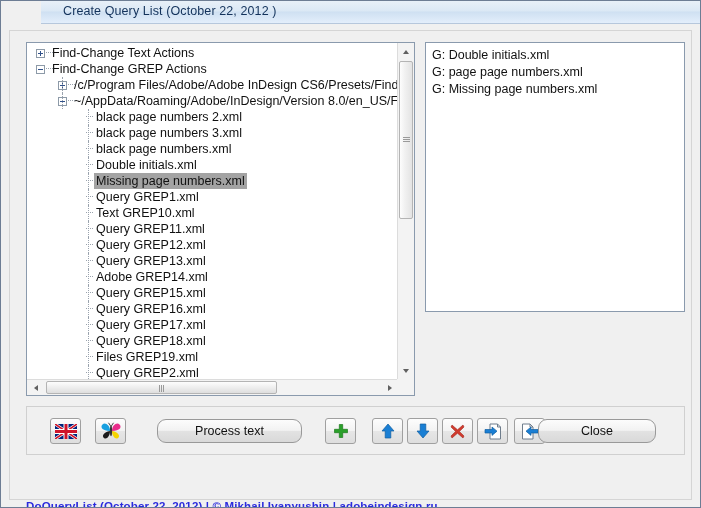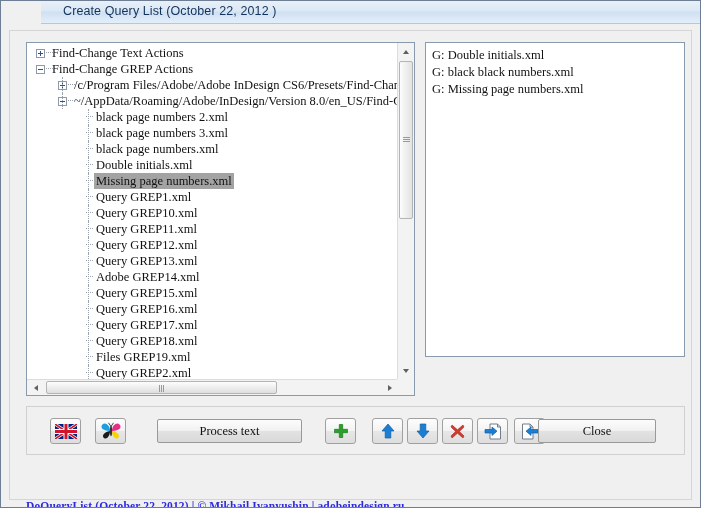--- a/index.html
+++ b/index.html
@@ -51,32 +51,31 @@
   }
   .close-btn svg { display: block; }
 
   
   .content {
     position: absolute;
     left: 8px; top: 29px;
     width: 683px; height: 470px;
     background: #f0f0f0;
     border: 1px solid #d5d5d5;
-    font-family: Liberation Serif, serif;
   }
 
   
   .panel {
     position: absolute;
     background: #ffffff;
     border: 1px solid #8a9aad;
     overflow: hidden;
   }
   .tree-panel  { left: 16px;  top: 11px; width: 389px; height: 354px; }
-  .list-panel  { left: 415px; top: 11px; width: 260px; height: 315px; }
+  .list-panel  { left: 415px; top: 11px; width: 260px; height: 270px; }
 
   .tree-viewport {
     position: absolute;
     left: 0; top: 0;
     width: 371px; height: 336px;
     overflow: hidden;
   }
   .tree-inner {
     position: absolute;
     left: 3px; top: 2px;
@@ -265,21 +264,21 @@
     align-items: center;
     justify-content: center;
     cursor: pointer;
   }
   .icon-btn svg { display: block; }
 
   .push-btn {
     position: absolute;
     background: linear-gradient(to bottom, #fcfcfc 0%, #f2f2f2 47%, #e2e2e2 52%, #d9d9d9 100%);
     border: 1px solid #999999;
-    border-radius: 2px;
+    border-radius: 9px;
     font-size: 12.5px;
     color: #111111;
     display: flex;
     align-items: center;
     justify-content: center;
     cursor: pointer;
   }
   .btn-process { left: 130px; top: 12px; width: 145px; height: 24px; }
   .btn-close   { left: 511px; top: 12px; width: 118px; height: 24px; }
 
@@ -316,21 +315,21 @@
             <div class="tnode lvl0"><span class="expander lvl0 plus"></span><span class="dots lvl0"></span><span class="tlabel">Find-Change  Text Actions</span></div>
             <div class="tnode lvl0"><span class="expander lvl0"></span><span class="dots lvl0"></span><span class="tlabel">Find-Change GREP Actions</span></div>
             <div class="tnode lvl1"><span class="expander lvl1 plus"></span><span class="dots lvl1"></span><span class="vline l1"></span><span class="tlabel">/c/Program Files/Adobe/Adobe InDesign CS6/Presets/Find-Change/Glyph</span></div>
             <div class="tnode lvl1"><span class="expander lvl1"></span><span class="dots lvl1"></span><span class="vline l1"></span><span class="tlabel">~/AppData/Roaming/Adobe/InDesign/Version 8.0/en_US/Find-Change</span></div>
             <div class="tnode lvl2"><span class="dots lvl2"></span><span class="vline"></span><span class="tlabel">black page numbers 2.xml</span></div>
             <div class="tnode lvl2"><span class="dots lvl2"></span><span class="vline"></span><span class="tlabel">black page numbers 3.xml</span></div>
             <div class="tnode lvl2"><span class="dots lvl2"></span><span class="vline"></span><span class="tlabel">black page numbers.xml</span></div>
             <div class="tnode lvl2"><span class="dots lvl2"></span><span class="vline"></span><span class="tlabel">Double initials.xml</span></div>
             <div class="tnode lvl2 selected"><span class="dots lvl2"></span><span class="vline"></span><span class="tlabel">Missing page numbers.xml</span></div>
             <div class="tnode lvl2"><span class="dots lvl2"></span><span class="vline"></span><span class="tlabel">Query GREP1.xml</span></div>
-            <div class="tnode lvl2"><span class="dots lvl2"></span><span class="vline"></span><span class="tlabel">Query GREP10.xml</span></div>
+            <div class="tnode lvl2"><span class="dots lvl2"></span><span class="vline"></span><span class="tlabel">Text GREP10.xml</span></div>
             <div class="tnode lvl2"><span class="dots lvl2"></span><span class="vline"></span><span class="tlabel">Query GREP11.xml</span></div>
             <div class="tnode lvl2"><span class="dots lvl2"></span><span class="vline"></span><span class="tlabel">Query GREP12.xml</span></div>
             <div class="tnode lvl2"><span class="dots lvl2"></span><span class="vline"></span><span class="tlabel">Query GREP13.xml</span></div>
             <div class="tnode lvl2"><span class="dots lvl2"></span><span class="vline"></span><span class="tlabel">Adobe GREP14.xml</span></div>
             <div class="tnode lvl2"><span class="dots lvl2"></span><span class="vline"></span><span class="tlabel">Query GREP15.xml</span></div>
             <div class="tnode lvl2"><span class="dots lvl2"></span><span class="vline"></span><span class="tlabel">Query GREP16.xml</span></div>
             <div class="tnode lvl2"><span class="dots lvl2"></span><span class="vline"></span><span class="tlabel">Query GREP17.xml</span></div>
             <div class="tnode lvl2"><span class="dots lvl2"></span><span class="vline"></span><span class="tlabel">Query GREP18.xml</span></div>
             <div class="tnode lvl2"><span class="dots lvl2"></span><span class="vline"></span><span class="tlabel">Files GREP19.xml</span></div>
             <div class="tnode lvl2"><span class="dots lvl2"></span><span class="vline"></span><span class="tlabel">Query GREP2.xml</span></div>
@@ -363,21 +362,21 @@
         <div class="sb-btn sb-right">
           <span class="arr arr-right"></span>
         </div>
       </div>
       <div class="sb-corner"></div>
     </div>
 
     <div class="panel list-panel">
       <div class="list-inner" id="list-inner">
           <div class="litem">G: Double initials.xml</div>
-          <div class="litem">G: black black numbers.xml</div>
+          <div class="litem">G: page page numbers.xml</div>
           <div class="litem">G: Missing page numbers.xml</div>
         </div>
     </div>
 
     <div class="buttonbar">
 
       <div class="icon-btn" style="left:23px;">
         <svg width="22" height="15" viewBox="0 0 22 15">
           <rect width="22" height="15" fill="#00247d"></rect>
           <path d="M0 0 L22 15 M22 0 L0 15" stroke="#ffffff" stroke-width="3"></path>

